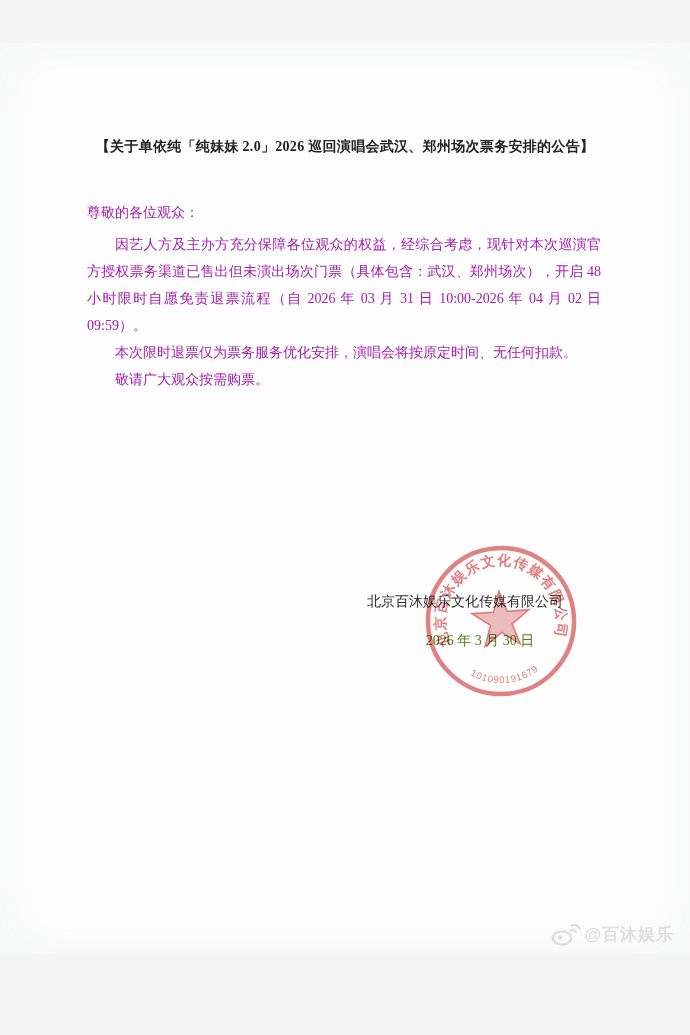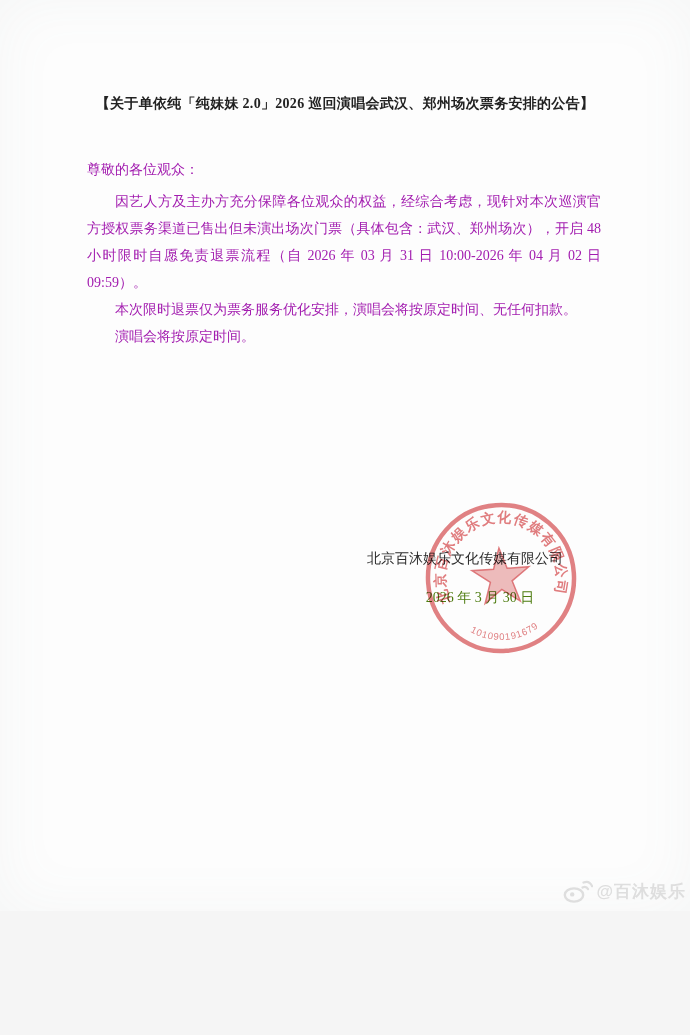--- a/index.html
+++ b/index.html
@@ -8,20 +8,21 @@
     background: #f5f5f5;
     font-family: "Liberation Serif", "DejaVu Serif", serif;
   }
   .page {
     position: relative;
     width: 690px; height: 911px;
     background: #fdfdfd;
     box-shadow: inset 0 0 60px rgba(120,130,140,0.06);
     overflow: hidden;
     color: #2b2b2b;
+    margin-top: 43px;
   }
   .doc-title {
     position: absolute;
     top: 92px; left: 60px; right: 60px;
     text-align: center;
     font-size: 14px;
     font-weight: bold;
     line-height: 24px;
     letter-spacing: 0.3px;
     color: #222;
@@ -58,21 +59,21 @@
     left: 419px; top: 496px;
     width: 164px; height: 164px;
     z-index: 2;
     transform: rotate(-4deg);
     mix-blend-mode: multiply;
     opacity: 0.88;
   }
   .seal svg { width: 100%; height: 100%; }
   .watermark {
     position: absolute;
-    right: 4px; bottom: 8px;
+    right: 16px; bottom: 8px;
     display: flex;
     align-items: center;
     gap: 3px;
     color: #dedede;
     font-family: "Liberation Sans", sans-serif;
     font-size: 17px;
     font-weight: 700;
     letter-spacing: 1px;
     user-select: none;
   }
@@ -82,21 +83,21 @@
 <body>
 
 <div class="page">
 
   <div class="doc-title">【关于单依纯「纯妹妹 2.0」2026 巡回演唱会武汉、郑州场次票务安排的公告】</div>
 
   <div class="doc-body">
     <div class="salutation">尊敬的各位观众：</div>
     <p>因艺人方及主办方充分保障各位观众的权益，经综合考虑，现针对本次巡演官方授权票务渠道已售出但未演出场次门票（具体包含：武汉、郑州场次），开启 48 小时限时自愿免责退票流程（自 2026 年 03 月 31 日 10:00-2026 年 04 月 02 日 09:59）。</p>
     <p>本次限时退票仅为票务服务优化安排，演唱会将按原定时间、无任何扣款。</p>
-    <p>演唱会将按原定时间。</p>
+    <p>敬请广大观众按需购票。</p>
   </div>
 
   <div class="sig-company">北京百沐娱乐文化传媒有限公司</div>
   <div class="sig-date">2026 年 3 月 30 日</div>
 
   <div class="seal">
     <svg viewBox="-82 -82 164 164" xmlns="http://www.w3.org/2000/svg">
       <defs>
         <path id="arcTop" d="M -52.6 19.2 A 56 56 0 1 1 52.6 19.2" fill="none"></path>
         <path id="arcBottom" d="M -35.6 50.8 A 62 62 0 0 0 35.6 50.8" fill="none"></path>

